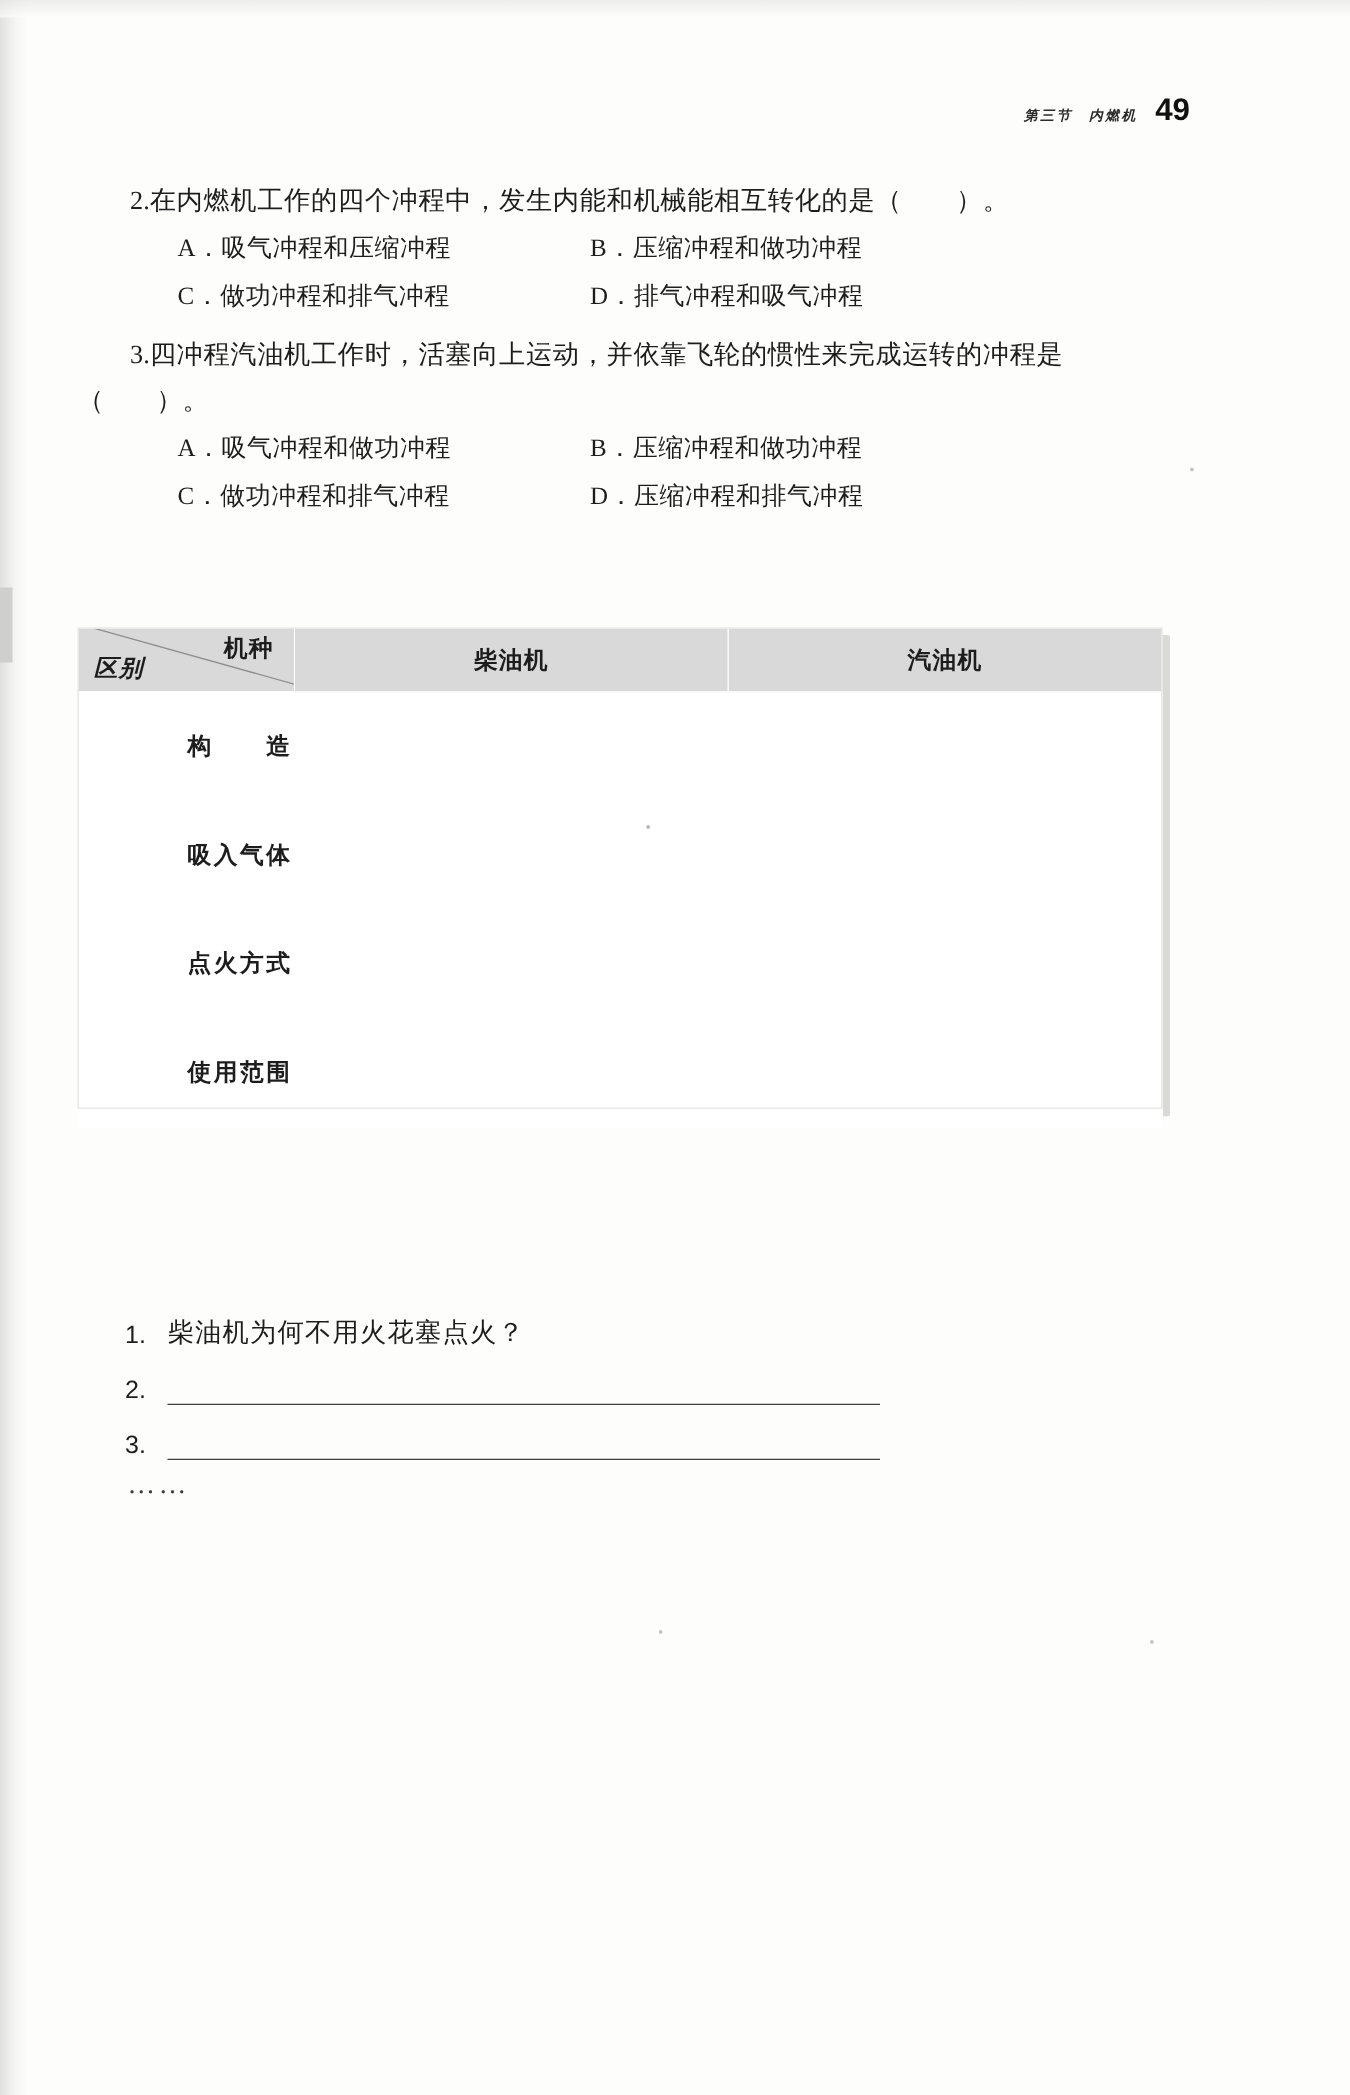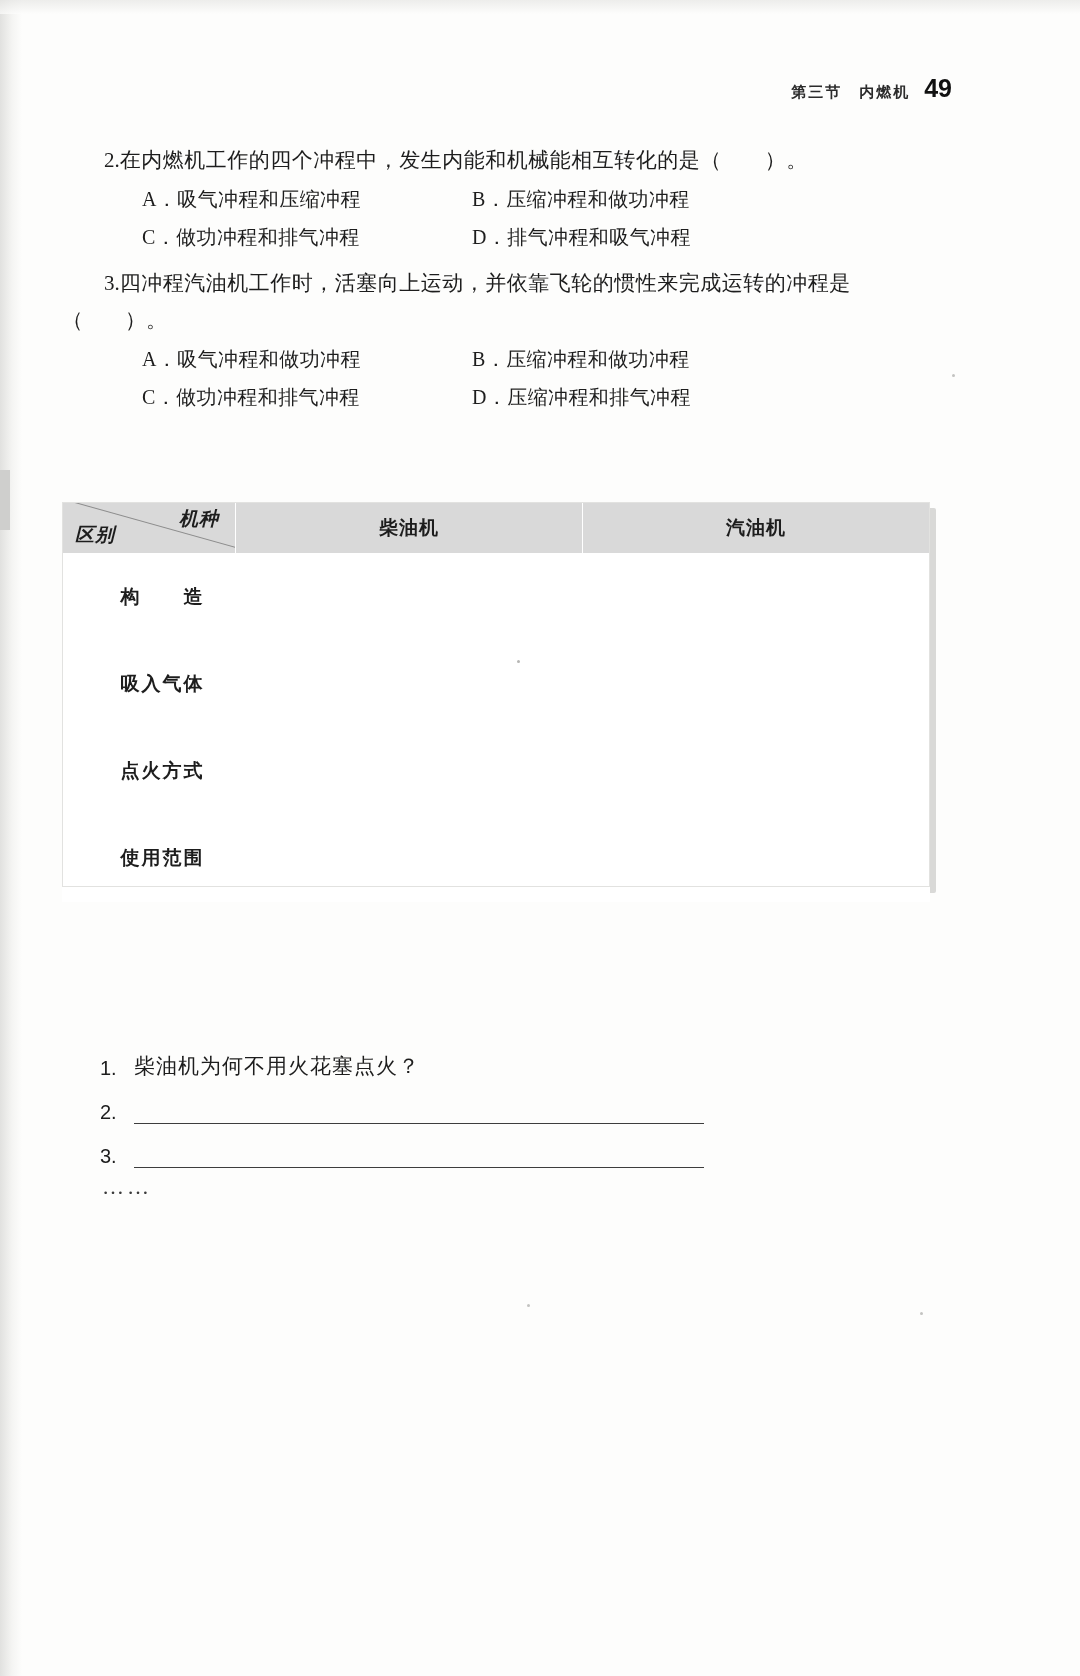--- a/index.html
+++ b/index.html
@@ -44,24 +44,25 @@
   .running-head {
     position: absolute;
     top: 74px;
     right: 128px;
     display: flex;
     align-items: baseline;
     gap: 14px;
     font-family: "Liberation Sans", "DejaVu Sans", sans-serif;
   }
   .running-head .rh-text {
-    font-size: 15px;
+    font-size: 11px;
     font-weight: 700;
     letter-spacing: 2px;
     color: #2b2b2b;
+    font-style: italic;
   }
   .running-head .rh-page {
     font-size: 25px;
     font-weight: 700;
     color: #111;
   }
 
   
   .content {
     position: absolute;
@@ -163,34 +164,33 @@
     font-size: 19px;
     font-weight: 700;
     font-style: italic;
   }
   .corner-cell .lbl-right {
     position: absolute;
     right: 16px;
     top: 3px;
     font-size: 19px;
     font-weight: 700;
-    font-style: italic;
   }
   table.cmp tbody td {
     height: 84px;
     background: #ffffff;
     border-bottom: 1px solid #ffffff;
   }
   table.cmp tbody td.rowhead {
     font-size: 19px;
     font-weight: 700;
     color: #1d1d1d;
     padding-left: 28px;
     letter-spacing: 2px;
-    text-align: center;
+    text-align: right;
   }
   .tbl-outline {
     position: absolute;
     left: 0; top: 0;
     width: 866px;
     height: 383px;
     border: 1px solid #e2e2e0;
     pointer-events: none;
   }
   .tbl-dot {

